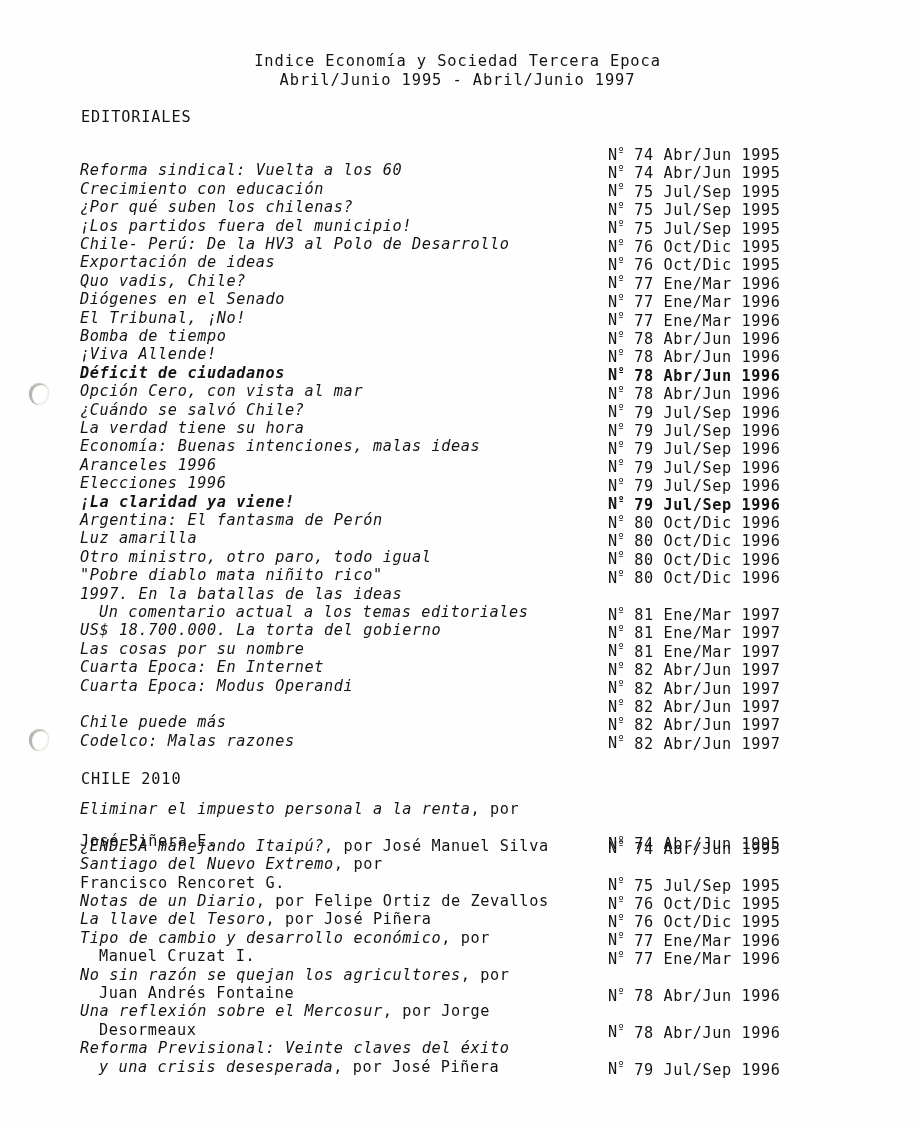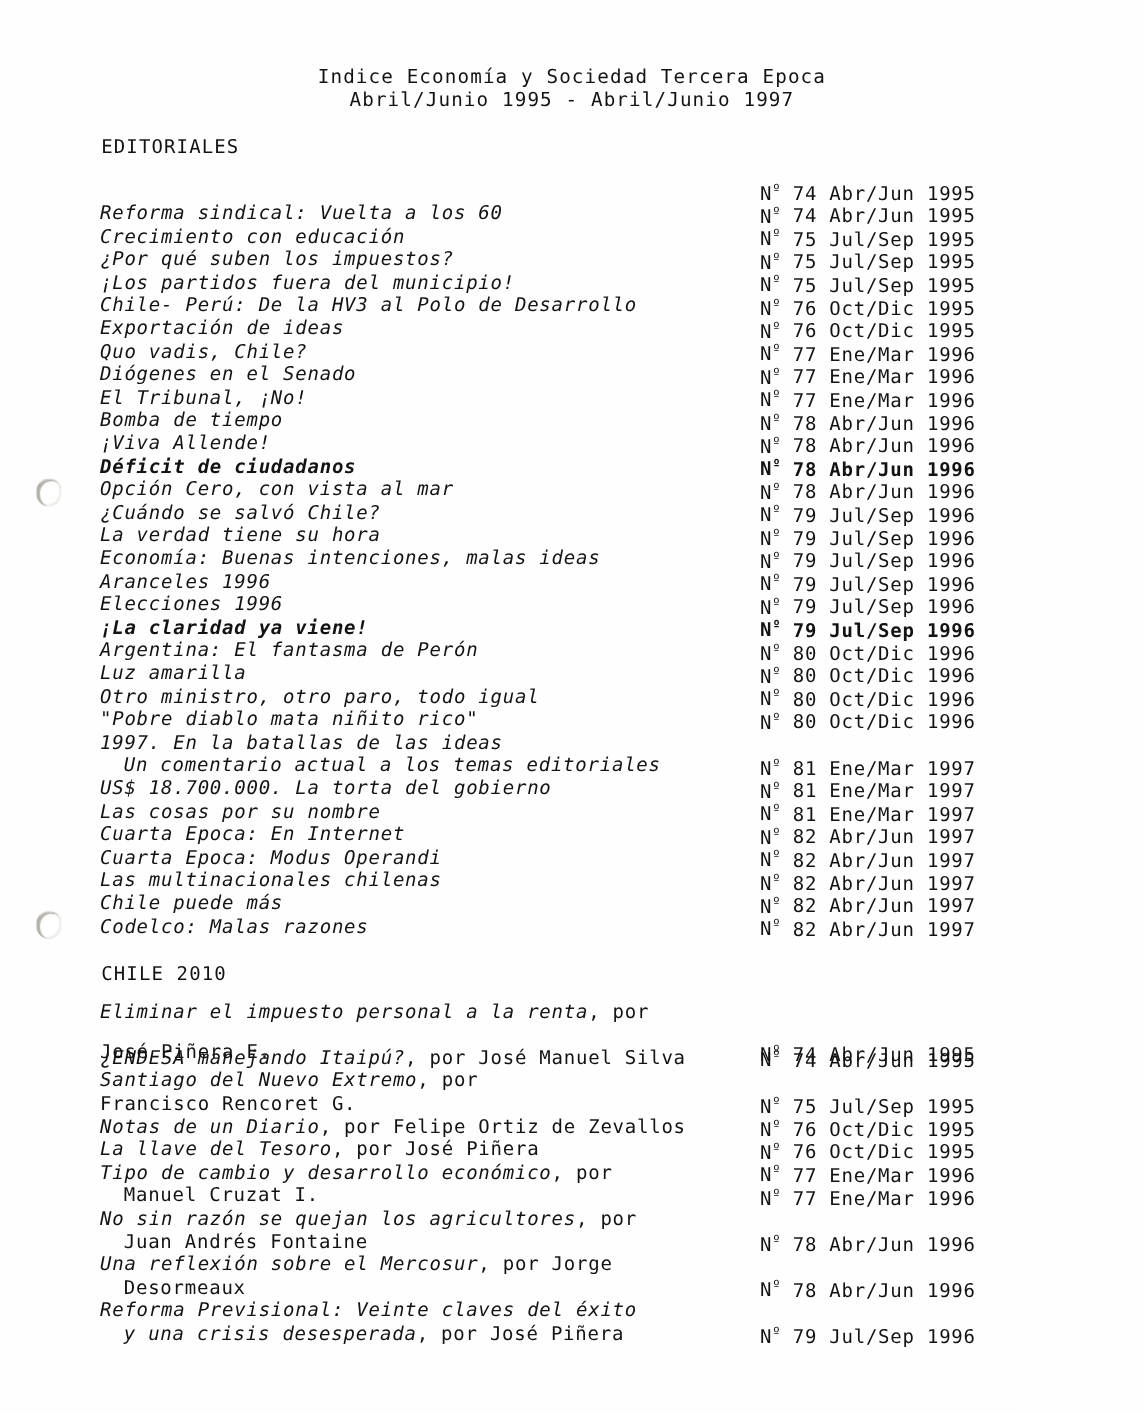--- a/index.html
+++ b/index.html
@@ -103,21 +103,21 @@
   <div class="punch" style="left:29px; top:729px;"></div>
 
   <div class="doc-title" style="top:52px;">Indice Economía y Sociedad Tercera Epoca</div>
   <div class="doc-title" style="top:71px;">Abril/Junio 1995 - Abril/Junio 1997</div>
 
   <div id="index-body">
       <div class="section-head" style="top: 108px; left: 81px;">EDITORIALES</div>
       <div class="row" style="top: 143px;"><span class="ref"><span>N<span class="ord">º</span></span> 74 Abr/Jun 1995</span></div>
       <div class="row" style="top: 161.4px;"><span class="ttl">Reforma sindical: Vuelta a los 60</span><span class="ref"><span>N<span class="ord">º</span></span> 74 Abr/Jun 1995</span></div>
       <div class="row" style="top: 179.8px;"><span class="ttl">Crecimiento con educación</span><span class="ref"><span>N<span class="ord">º</span></span> 75 Jul/Sep 1995</span></div>
-      <div class="row" style="top: 198.2px;"><span class="ttl">¿Por qué suben los impuestos?</span><span class="ref"><span>N<span class="ord">º</span></span> 75 Jul/Sep 1995</span></div>
+      <div class="row" style="top: 198.2px;"><span class="ttl">¿Por qué suben los chilenas?</span><span class="ref"><span>N<span class="ord">º</span></span> 75 Jul/Sep 1995</span></div>
       <div class="row" style="top: 216.6px;"><span class="ttl">¡Los partidos fuera del municipio!</span><span class="ref"><span>N<span class="ord">º</span></span> 75 Jul/Sep 1995</span></div>
       <div class="row" style="top: 235px;"><span class="ttl">Chile- Perú: De la HV3 al Polo de Desarrollo</span><span class="ref"><span>N<span class="ord">º</span></span> 76 Oct/Dic 1995</span></div>
       <div class="row" style="top: 253.4px;"><span class="ttl">Exportación de ideas</span><span class="ref"><span>N<span class="ord">º</span></span> 76 Oct/Dic 1995</span></div>
       <div class="row" style="top: 271.8px;"><span class="ttl">Quo vadis, Chile?</span><span class="ref"><span>N<span class="ord">º</span></span> 77 Ene/Mar 1996</span></div>
       <div class="row" style="top: 290.2px;"><span class="ttl">Diógenes en el Senado</span><span class="ref"><span>N<span class="ord">º</span></span> 77 Ene/Mar 1996</span></div>
       <div class="row" style="top: 308.6px;"><span class="ttl">El Tribunal, ¡No!</span><span class="ref"><span>N<span class="ord">º</span></span> 77 Ene/Mar 1996</span></div>
       <div class="row" style="top: 327px;"><span class="ttl">Bomba de tiempo</span><span class="ref"><span>N<span class="ord">º</span></span> 78 Abr/Jun 1996</span></div>
       <div class="row" style="top: 345.4px; text-align: right;"><span class="ttl">¡Viva Allende!</span><span class="ref"><span>N<span class="ord">º</span></span> 78 Abr/Jun 1996</span></div>
       <div class="row" style="top: 363.8px; font-weight: bold;"><span class="ttl">Déficit de ciudadanos</span><span class="ref"><span>N<span class="ord">º</span></span> 78 Abr/Jun 1996</span></div>
       <div class="row" style="top: 382.2px;"><span class="ttl">Opción Cero, con vista al mar</span><span class="ref"><span>N<span class="ord">º</span></span> 78 Abr/Jun 1996</span></div>
@@ -130,21 +130,21 @@
       <div class="row" style="top: 511px;"><span class="ttl">Argentina: El fantasma de Perón</span><span class="ref"><span>N<span class="ord">º</span></span> 80 Oct/Dic 1996</span></div>
       <div class="row" style="top: 529.4px;"><span class="ttl">Luz amarilla</span><span class="ref"><span>N<span class="ord">º</span></span> 80 Oct/Dic 1996</span></div>
       <div class="row" style="top: 547.8px;"><span class="ttl">Otro ministro, otro paro, todo igual</span><span class="ref"><span>N<span class="ord">º</span></span> 80 Oct/Dic 1996</span></div>
       <div class="row" style="top: 566.2px;"><span class="ttl">"Pobre diablo mata niñito rico"</span><span class="ref"><span>N<span class="ord">º</span></span> 80 Oct/Dic 1996</span></div>
       <div class="row" style="top: 584.6px;"><span class="ttl">1997. En la batallas de las ideas</span></div>
       <div class="row" style="top: 603px;"><span class="ttl ind">Un comentario actual a los temas editoriales</span><span class="ref"><span>N<span class="ord">º</span></span> 81 Ene/Mar 1997</span></div>
       <div class="row" style="top: 621.4px;"><span class="ttl">US$ 18.700.000. La torta del gobierno</span><span class="ref"><span>N<span class="ord">º</span></span> 81 Ene/Mar 1997</span></div>
       <div class="row" style="top: 639.8px; text-decoration: underline;"><span class="ttl">Las cosas por su nombre</span><span class="ref"><span>N<span class="ord">º</span></span> 81 Ene/Mar 1997</span></div>
       <div class="row" style="top: 658.2px;"><span class="ttl">Cuarta Epoca: En Internet</span><span class="ref"><span>N<span class="ord">º</span></span> 82 Abr/Jun 1997</span></div>
       <div class="row" style="top: 676.6px;"><span class="ttl">Cuarta Epoca: Modus Operandi</span><span class="ref"><span>N<span class="ord">º</span></span> 82 Abr/Jun 1997</span></div>
-      <div class="row" style="top: 695px;"><span class="ttl">Las multinacionales chilenas</span><span class="ref"><span>N<span class="ord">º</span></span> 82 Abr/Jun 1997</span></div>
+      <div class="row" style="top: 695px;"><span class="ref"><span>N<span class="ord">º</span></span> 82 Abr/Jun 1997</span></div>
       <div class="row" style="top: 713.4px;"><span class="ttl">Chile puede más</span><span class="ref"><span>N<span class="ord">º</span></span> 82 Abr/Jun 1997</span></div>
       <div class="row" style="top: 731.8px;"><span class="ttl">Codelco: Malas razones</span><span class="ref"><span>N<span class="ord">º</span></span> 82 Abr/Jun 1997</span></div>
       <div class="section-head" style="top: 770px; left: 81px;">CHILE 2010</div>
       <div class="row" style="top: 800px;"><span class="ttl">Eliminar el impuesto personal a la renta<span class="ro">, por</span></span></div>
       <div class="row" style="top: 832px;"><span class="ttl allro"><span class="ro">José Piñera E.</span></span><span class="ref"><span>N<span class="ord">º</span></span> 74 Abr/Jun 1995</span></div>
       <div class="row" style="top: 836.8px;"><span class="ttl">¿ENDESA manejando Itaipú?<span class="ro">, por José Manuel Silva</span></span><span class="ref"><span>N<span class="ord">º</span></span> 74 Abr/Jun 1995</span></div>
       <div class="row" style="top: 855.2px;"><span class="ttl">Santiago del Nuevo Extremo<span class="ro">, por</span></span></div>
       <div class="row" style="top: 873.6px;"><span class="ttl allro"><span class="ro">Francisco Rencoret G.</span></span><span class="ref"><span>N<span class="ord">º</span></span> 75 Jul/Sep 1995</span></div>
       <div class="row" style="top: 892px;"><span class="ttl">Notas de un Diario<span class="ro">, por Felipe Ortiz de Zevallos</span></span><span class="ref"><span>N<span class="ord">º</span></span> 76 Oct/Dic 1995</span></div>
       <div class="row" style="top: 910.4px;"><span class="ttl">La llave del Tesoro<span class="ro">, por José Piñera</span></span><span class="ref"><span>N<span class="ord">º</span></span> 76 Oct/Dic 1995</span></div>

